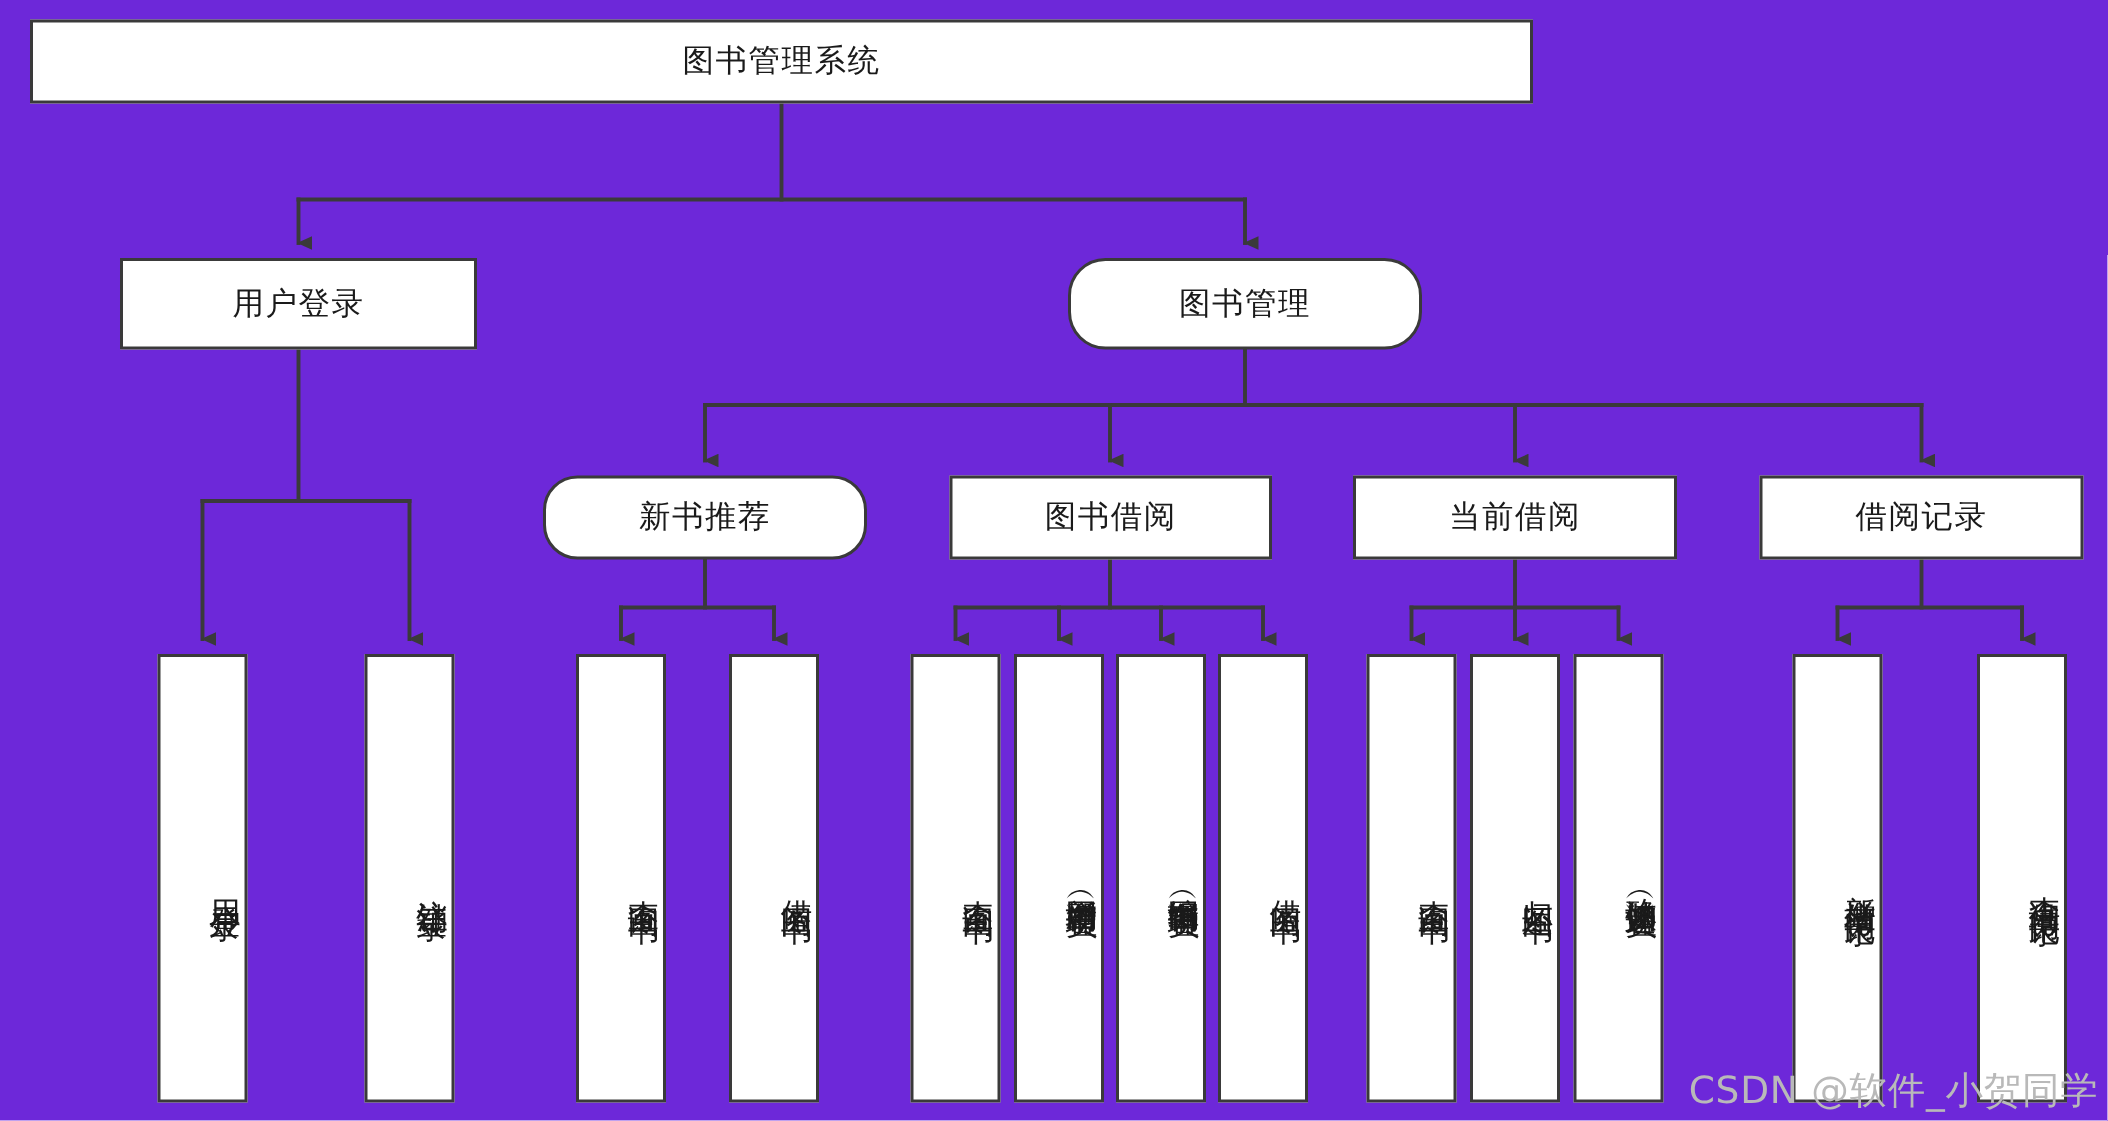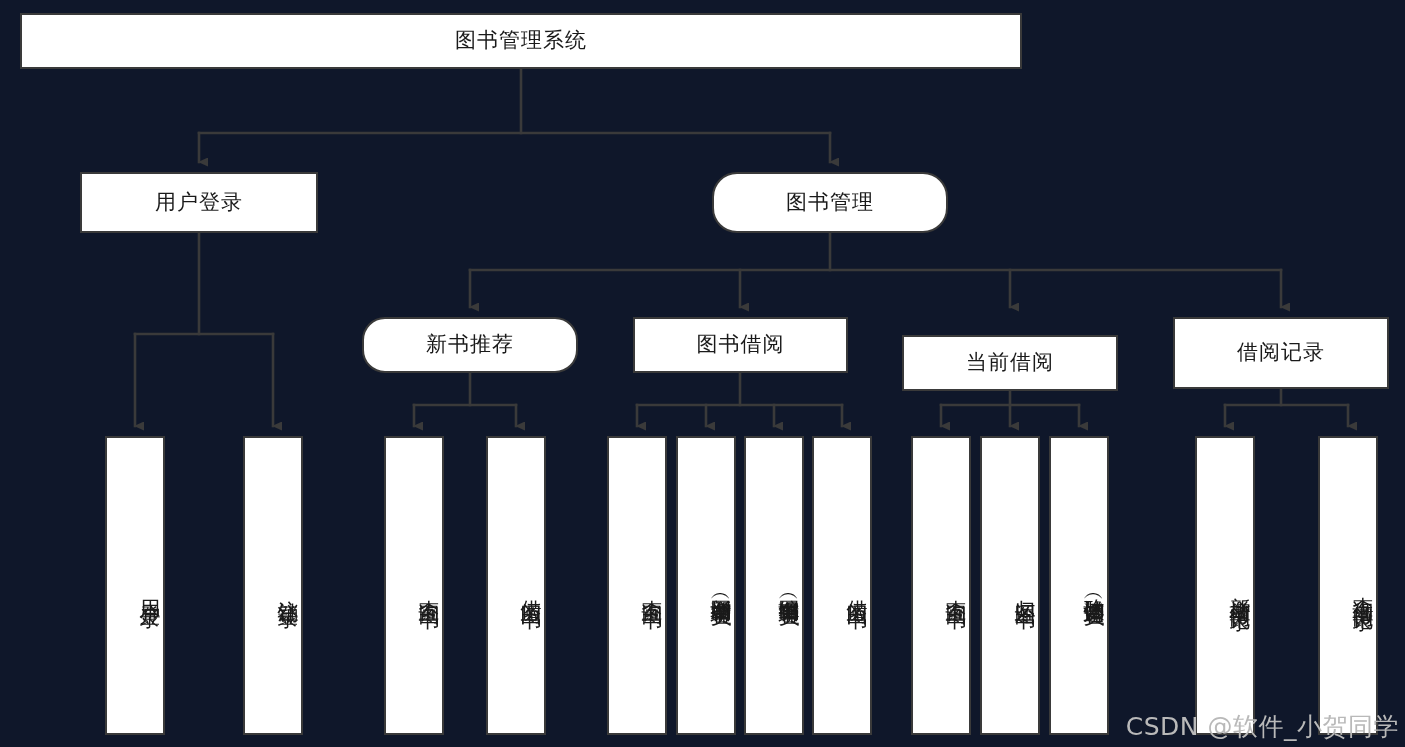--- a/index.html
+++ b/index.html
@@ -7,21 +7,21 @@
     padding: 0;
     background: #ffffff;
   }
   body {
     font-family: "DejaVu Sans", "Liberation Sans", sans-serif;
   }
   #diagram-root {
     position: relative;
     width: 1405px;
     height: 747px;
-    background: #0f172a;
+    background: #6d28d9;
     overflow: hidden;
   }
   #edge-layer {
     position: absolute;
     left: 0;
     top: 0;
     width: 1405px;
     height: 747px;
   }
   .node {
@@ -120,22 +120,22 @@
     </g>
   </svg>
 
   <div class="node node-h" style="left:20px; top:13px; width:1002px; height:56px;">图书管理系统</div>
 
   <div class="node node-h" style="left:80px; top:172px; width:238px; height:61px;">用户登录</div>
   <div class="node node-h" style="left:712px; top:172px; width:236px; height:61px;border-radius:25px;">图书管理</div>
 
   <div class="node node-h" style="left:362px; top:317px; width:216px; height:56px;border-radius:23px;">新书推荐</div>
   <div class="node node-h" style="left:633px; top:317px; width:215px; height:56px;">图书借阅</div>
-  <div class="node node-h" style="left:902px; top:317px; width:216px; height:56px;margin-top:18px;">当前借阅</div>
-  <div class="node node-h" style="left:1173px; top:317px; width:216px; height:72px;">借阅记录</div>
+  <div class="node node-h" style="left:902px; top:317px; width:216px; height:56px;">当前借阅</div>
+  <div class="node node-h" style="left:1173px; top:317px; width:216px; height:56px;">借阅记录</div>
 
   <div class="node node-v" style="left:105px; top:436px; width:60px; height:299px;">用户登录</div>
   <div class="node node-v" style="left:243px; top:436px; width:60px; height:299px;">注销登录</div>
 
   <div class="node node-v" style="left:384px; top:436px; width:60px; height:299px;">查询图书</div>
   <div class="node node-v" style="left:486px; top:436px; width:60px; height:299px;">借阅图书</div>
 
   <div class="node node-v" style="left:607px; top:436px; width:60px; height:299px;">查询图书</div>
   <div class="node node-v tall-text" style="left:676px; top:436px; width:60px; height:299px;">新增图书（管理员）</div>
   <div class="node node-v tall-text" style="left:744px; top:436px; width:60px; height:299px;">编辑图书（管理员）</div>

